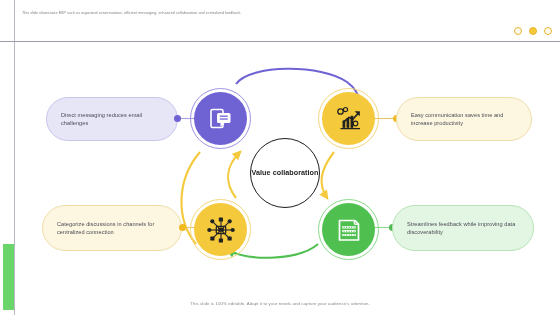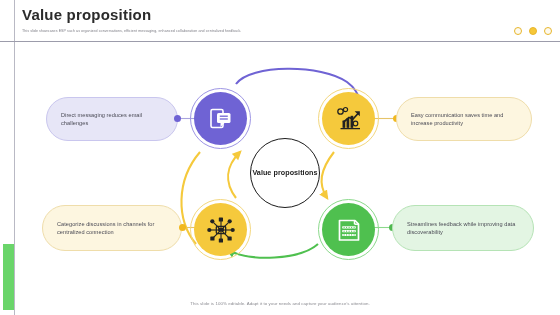--- a/index.html
+++ b/index.html
@@ -206,21 +206,20 @@
   }
 </style>
 </head>
 <body>
 
 <div class="frame-vline"></div>
 <div class="frame-hline"></div>
 <div class="left-accent"></div>
 
 <div class="header">
-  <h1 class="slide-title">Value proposition</h1>
   <p class="slide-subtitle">This slide showcases ESP such as organized conversations, efficient messaging, enhanced collaboration and centralized feedback.</p>
 </div>
 
 <div class="header-dots">
   <span class="hdot"></span>
   <span class="hdot filled"></span>
   <span class="hdot"></span>
 </div>
 
 <div class="canvas">
@@ -350,17 +349,17 @@
         <circle cx="9.1" cy="18.95" r="0.62"></circle>
           <circle cx="11.6" cy="18.95" r="0.62"></circle>
         <circle cx="14.1" cy="18.95" r="0.62"></circle>
           <circle cx="16.6" cy="18.95" r="0.62"></circle>
         <circle cx="19.1" cy="18.95" r="0.62"></circle>
       </g>
     </svg>
   </div>
 
   <div class="center-node">
-    <span class="center-label">Value propositions</span>
+    <span class="center-label">Value collaboration</span>
   </div>
 </div>
 
 <div class="footer">This slide is 100% editable. Adapt it to your needs and capture your audience's attention.</div>
 
 </body></html>

